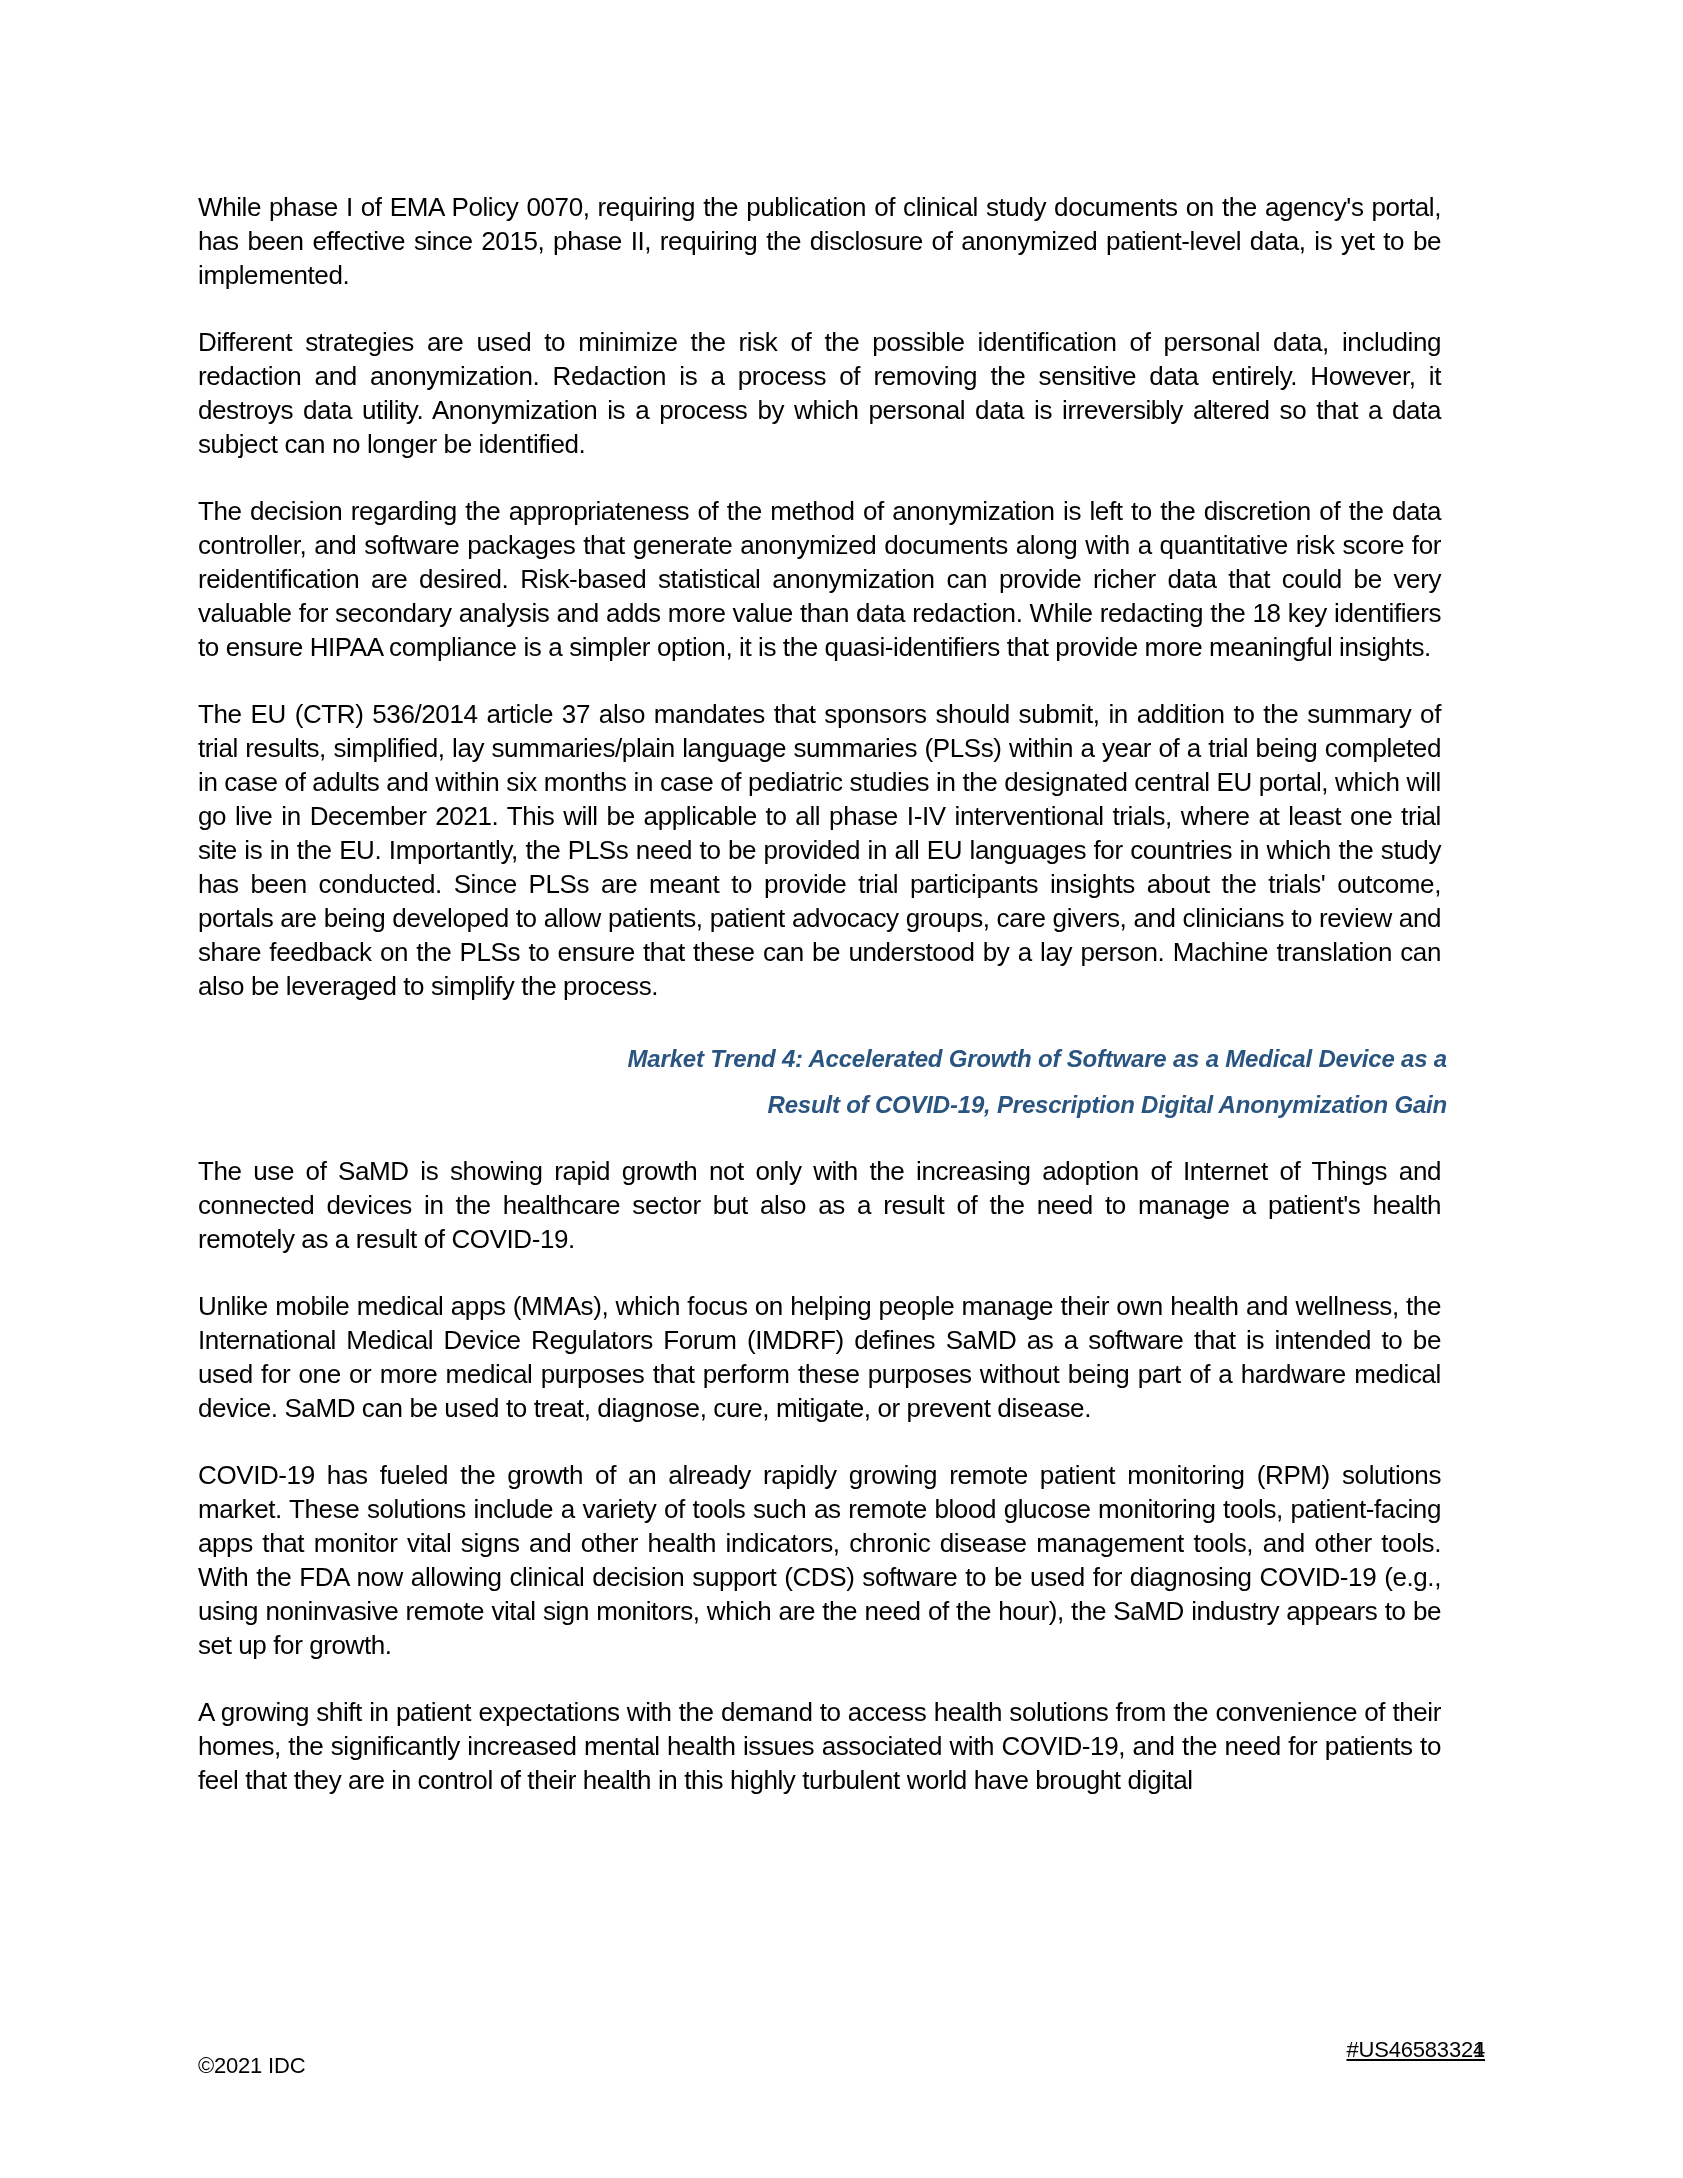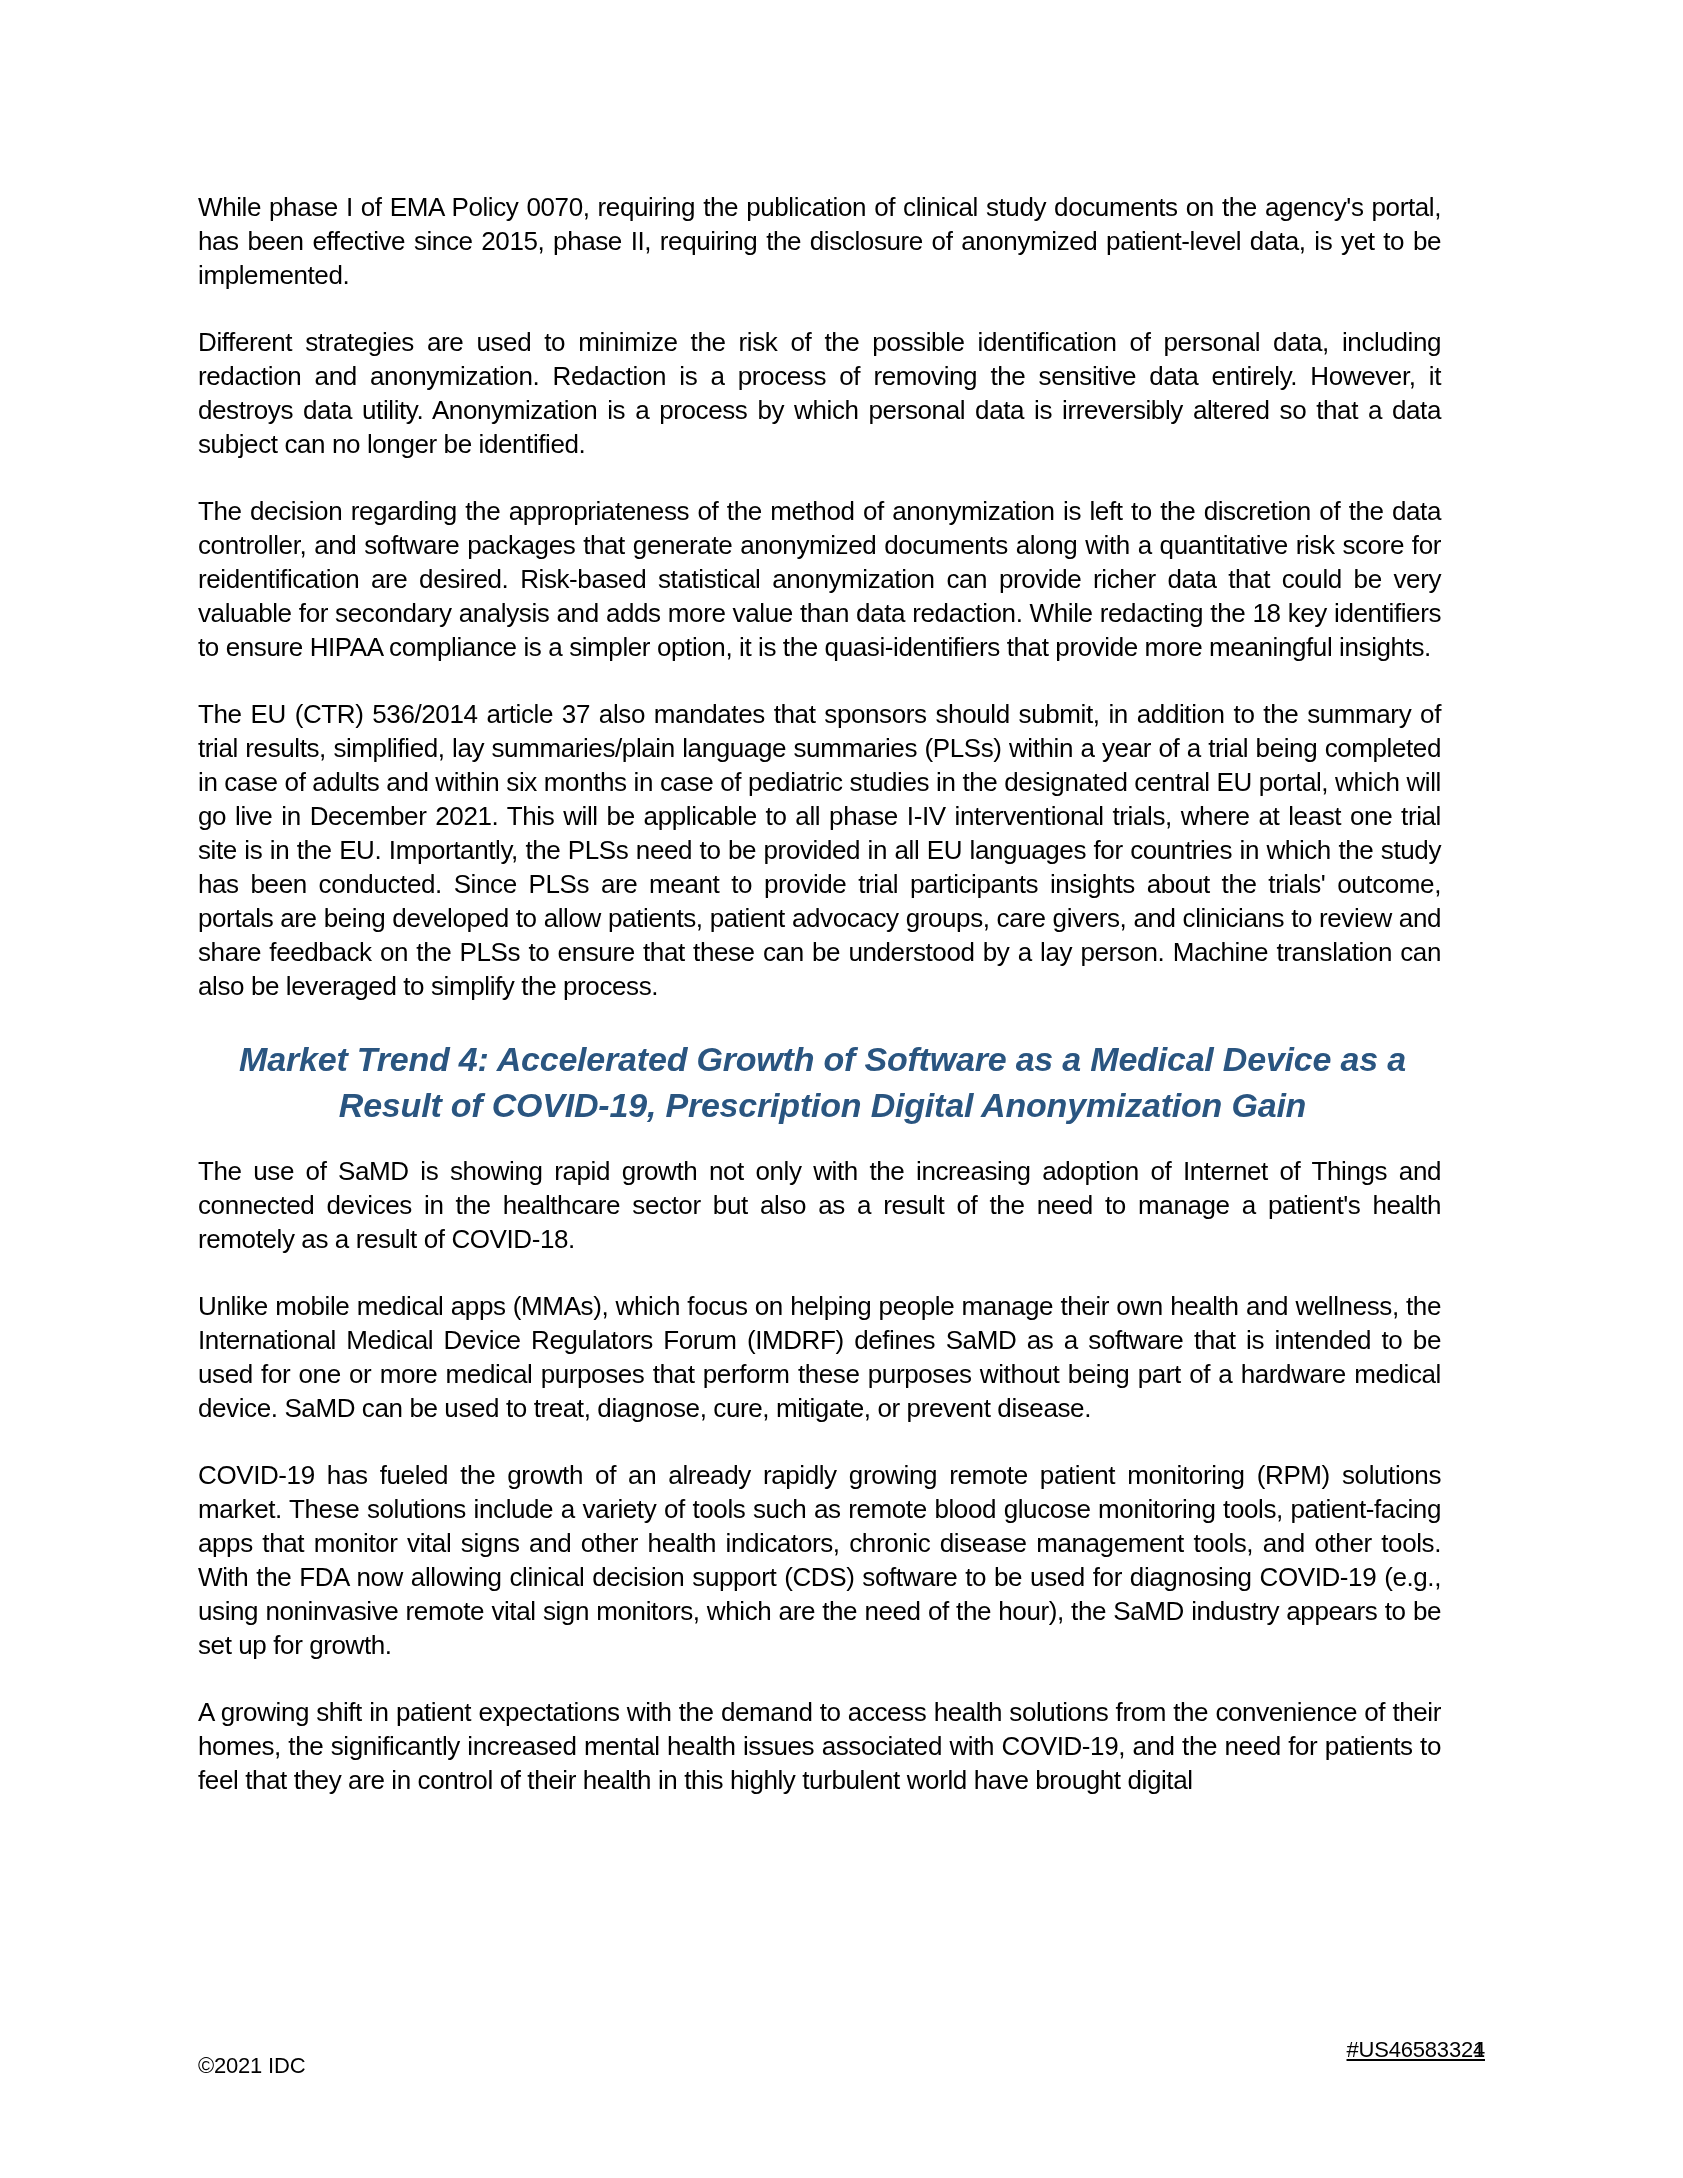--- a/index.html
+++ b/index.html
@@ -25,26 +25,26 @@
   .content p {
     margin: 0 6px 33px 0;
     font-size: 26px;
     line-height: 34px;
     letter-spacing: -0.4px;
     text-align: justify;
     color: #010101;
   }
   h2.section-heading {
     margin: 6px 0 26px 0;
-    font-size: 34px;
+    font-size: 24px;
     line-height: 46px;
     font-weight: bold;
     font-style: italic;
     letter-spacing: -0.2px;
-    text-align: center;
+    text-align: right;
   }
   h2.section-heading span {
     display: block;
   }
   .footer {
     position: absolute;
     left: 198px;
     top: 2035px;
     width: 1287px;
     font-size: 22px;
@@ -78,21 +78,21 @@
 <div class="page">
   <div class="content">
     <p>While phase I of EMA Policy 0070, requiring the publication of clinical study documents on the agency's portal, has been effective since 2015, phase II, requiring the disclosure of anonymized patient-level data, is yet to be implemented.</p>
     <p>Different strategies are used to minimize the risk of the possible identification of personal data, including redaction and anonymization. Redaction is a process of removing the sensitive data entirely. However, it destroys data utility. Anonymization is a process by which personal data is irreversibly altered so that a data subject can no longer be identified.</p>
     <p>The decision regarding the appropriateness of the method of anonymization is left to the discretion of the data controller, and software packages that generate anonymized documents along with a quantitative risk score for reidentification are desired. Risk-based statistical anonymization can provide richer data that could be very valuable for secondary analysis and adds more value than data redaction. While redacting the 18 key identifiers to ensure HIPAA compliance is a simpler option, it is the quasi-identifiers that provide more meaningful insights.</p>
     <p>The EU (CTR) 536/2014 article 37 also mandates that sponsors should submit, in addition to the summary of trial results, simplified, lay summaries/plain language summaries (PLSs) within a year of a trial being completed in case of adults and within six months in case of pediatric studies in the designated central EU portal, which will go live in December 2021. This will be applicable to all phase I-IV interventional trials, where at least one trial site is in the EU. Importantly, the PLSs need to be provided in all EU languages for countries in which the study has been conducted. Since PLSs are meant to provide trial participants insights about the trials' outcome, portals are being developed to allow patients, patient advocacy groups, care givers, and clinicians to review and share feedback on the PLSs to ensure that these can be understood by a lay person. Machine translation can also be leveraged to simplify the process.</p>
     <h2 class="section-heading" style="color: rgb(42, 85, 128);">
       <span>Market Trend 4: Accelerated Growth of Software as a Medical Device as a</span>
       <span>Result of COVID-19, Prescription Digital Anonymization Gain</span>
     </h2>
-    <p>The use of SaMD is showing rapid growth not only with the increasing adoption of Internet of Things and connected devices in the healthcare sector but also as a result of the need to manage a patient's health remotely as a result of COVID-18.</p>
+    <p>The use of SaMD is showing rapid growth not only with the increasing adoption of Internet of Things and connected devices in the healthcare sector but also as a result of the need to manage a patient's health remotely as a result of COVID-19.</p>
     <p>Unlike mobile medical apps (MMAs), which focus on helping people manage their own health and wellness, the International Medical Device Regulators Forum (IMDRF) defines SaMD as a software that is intended to be used for one or more medical purposes that perform these purposes without being part of a hardware medical device. SaMD can be used to treat, diagnose, cure, mitigate, or prevent disease.</p>
     <p>COVID-19 has fueled the growth of an already rapidly growing remote patient monitoring (RPM) solutions market. These solutions include a variety of tools such as remote blood glucose monitoring tools, patient-facing apps that monitor vital signs and other health indicators, chronic disease management tools, and other tools. With the FDA now allowing clinical decision support (CDS) software to be used for diagnosing COVID-19 (e.g., using noninvasive remote vital sign monitors, which are the need of the hour), the SaMD industry appears to be set up for growth.</p>
     <p>A growing shift in patient expectations with the demand to access health solutions from the convenience of their homes, the significantly increased mental health issues associated with COVID-19, and the need for patients to feel that they are in control of their health in this highly turbulent world have brought digital</p>
   </div>
   <div class="footer">
     <span class="footer-left">©2021 IDC</span>
     <span class="footer-center">#US46583321</span>
     <span class="footer-right">4</span>
   </div>
 </div>

